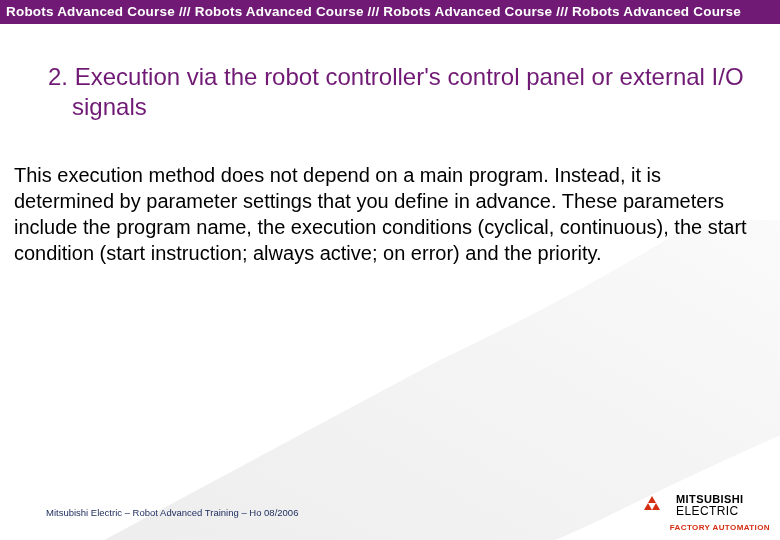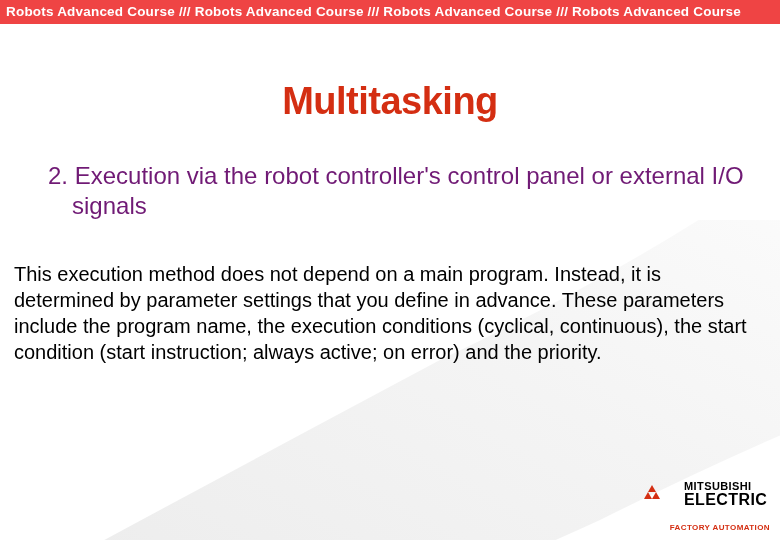--- a/index.html
+++ b/index.html
@@ -1,21 +1,21 @@
 <!DOCTYPE html>
 <html><head>
 <meta charset="utf-8">
 <style>
   * { margin: 0; padding: 0; box-sizing: border-box; }
   html, body { width: 780px; height: 540px; font-family: Arial, Helvetica, sans-serif; background: #fff; overflow: hidden; }
   .slide { position: relative; width: 780px; height: 540px; background: #fff; }
   .bg-arrow { position: absolute; left: -80px; top: 220px; width: 1050px; height: 480px; z-index: 0; pointer-events: none; }
   .header-bar {
     position: relative; z-index: 2;
-    background: #ef4444;
+    background: #701a75;
     color: #fff;
     font-weight: bold;
     font-size: 13.5px;
     padding: 4px 6px 5px 6px;
     white-space: nowrap;
     overflow: hidden;
     letter-spacing: 0.2px;
   }
   .title {
     position: relative; z-index: 2;
@@ -47,26 +47,26 @@
     position: absolute; z-index: 2;
     left: 46px; bottom: 22px;
     color: #1a2a5b;
     font-size: 9.5px;
   }
   .logo {
     position: absolute; z-index: 2;
     right: 10px; bottom: 8px;
     width: 130px;
   }
-  .logo-row { display: flex; align-items: center; gap: 20px; }
+  .logo-row { display: flex; align-items: center; gap: 12px; }
   .logo-mark { width: 24px; height: 20px; }
   .logo-text { display: flex; flex-direction: column; line-height: 1; }
   .logo-text .m { font-family: Arial, sans-serif; font-weight: 700; font-size: 11px; letter-spacing: 0.4px; color: #000; }
-  .logo-text .e { font-family: Arial, sans-serif; font-weight: 700; font-size: 16px; letter-spacing: 0.4px; color: #000; }
-  .logo-tag { font-family: Arial, sans-serif; font-size: 8px; color: #d42e12; font-weight: 700; letter-spacing: 0.4px; text-align: right; margin-top: 15px; }
+  .logo-text .e { font-family: Arial, sans-serif; font-weight: 400; font-size: 12px; letter-spacing: 0.4px; color: #000; }
+  .logo-tag { font-family: Arial, sans-serif; font-size: 8px; color: #d42e12; font-weight: 700; letter-spacing: 0.4px; text-align: right; margin-top: 6px; }
 </style>
 </head>
 <body>
 
 <div class="slide">
 
   <svg class="bg-arrow" viewBox="0 0 1050 480" preserveAspectRatio="none">
     <defs>
       <linearGradient id="g1" x1="0%" y1="100%" x2="100%" y2="0%">
         <stop offset="0%" stop-color="#e9e9e9"></stop>
@@ -81,26 +81,26 @@
              L 1050 140
              Q 880 200 680 300
              Q 420 420 140 480
              L 0 480 Z" fill="url(#g1)"></path>
   </svg>
 
   <div class="header-bar">
     <span>Robots Advanced Course /// Robots Advanced Course /// Robots Advanced Course /// Robots Advanced Course</span>
   </div>
 
-  <div class="title">Multitasking</div>
 
   <div class="subheading">2. Execution via the robot controller's control panel or external I/O signals</div>
 
   <div class="body-text">This execution method does not depend on a main program. Instead, it is determined by parameter settings that you define in advance. These parameters include the program name, the execution conditions (cyclical, continuous), the start condition (start instruction; always active; on error) and the priority.</div>
 
+  <div class="footer-text">Mitsubishi Electric – Robot Advanced Training – Ho 08/2006</div>
 
   <div class="logo">
     <div class="logo-row">
       <svg class="logo-mark" viewBox="0 0 24 20">
         <polygon points="12,0 8,7 16,7" fill="#d42e12"></polygon>
         <polygon points="8,7 4,14 12,14" fill="#d42e12"></polygon>
         <polygon points="16,7 12,14 20,14" fill="#d42e12"></polygon>
       </svg>
       <div class="logo-text">
         <span class="m">MITSUBISHI</span>

